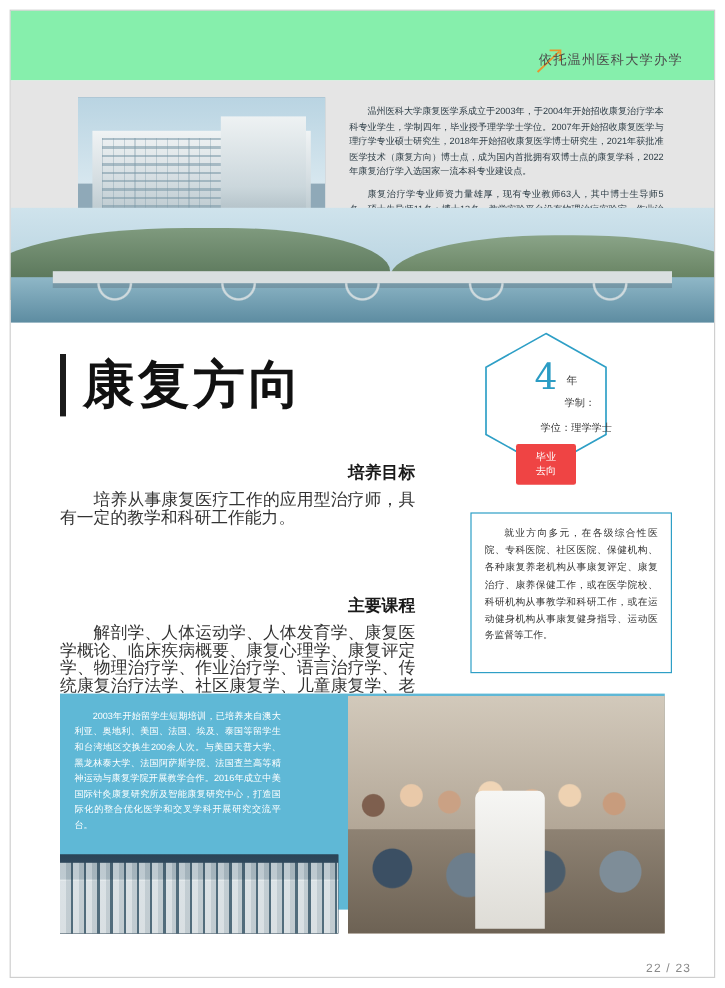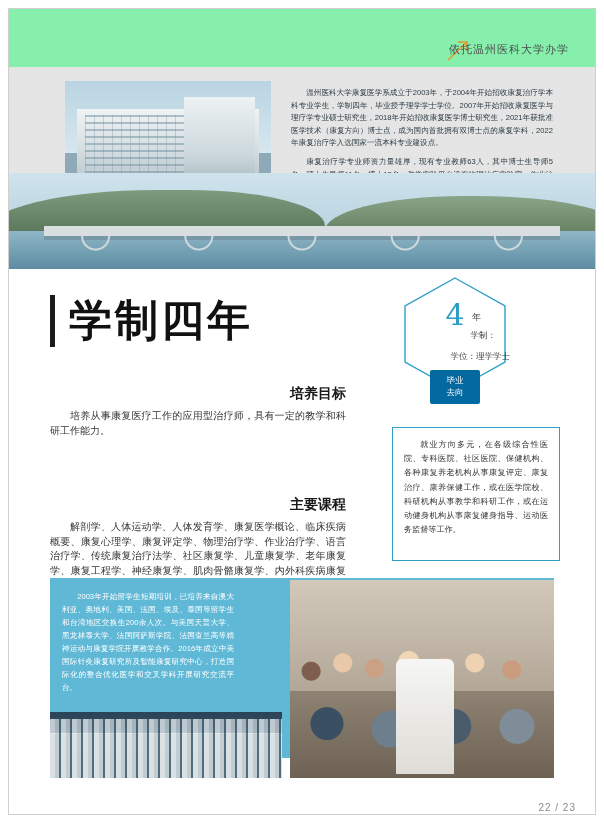--- a/index.html
+++ b/index.html
@@ -208,21 +208,21 @@
     position: absolute;
     left: 0; top: 76px; width: 110px;
     text-align: right;
     font-size: 8.5px;
     color: #3c3c3c;
   }
   .hex-badge {
     position: absolute;
     left: 30px; top: 95px;
     width: 50px; height: 34px;
-    background: #0369a1;
+    background: #ef4444;
     color: #ffffff;
     font-size: 8.5px;
     line-height: 12px;
     text-align: center;
     padding-top: 4px;
     box-sizing: border-box;
     border-radius: 2px;
   }
   
   .sec {
@@ -232,21 +232,21 @@
   }
   .sec-title {
     font-size: 14px;
     font-weight: bold;
     color: #1a1a1a;
     margin-bottom: 6px;
     font-family: "DejaVu Sans", sans-serif;
     text-align: right;
   }
   .sec-body {
-    font-size: 10px;
+    font-size: 14px;
     line-height: 14.5px;
     color: #333333;
     text-align: justify;
   }
   .sec-body p { margin:0; text-indent: 2em; }
   #sec-goal { top: 385px; }
   #sec-courses { top: 452px; margin-top: 44px; }
   
   .right-box {
     position: absolute;
@@ -384,21 +384,21 @@
   <div class="scenic">
     <div class="scenic-sky"></div>
     <div class="scenic-hill"></div>
     <div class="scenic-hill2"></div>
     <div class="scenic-water"></div>
     <div class="scenic-bridge"></div>
   </div>
 
   <div class="title-wrap">
     <div class="title-bar"></div>
-    <div class="title-text">学制四年</div>
+    <div class="title-text">康复方向</div>
   </div>
 
   <div class="hex">
     <svg width="110" height="124" viewBox="0 0 110 124">
       <polygon points="55,3 105,31 105,87 55,115 5,87 5,31" fill="none" stroke="#2e9fc6" stroke-width="1.4"></polygon>
     </svg>
     <div class="hex-num">4</div>
     <div class="hex-year">年</div>
     <div class="hex-line1">学制：</div>
     <div class="hex-line2">学位：理学学士</div>

